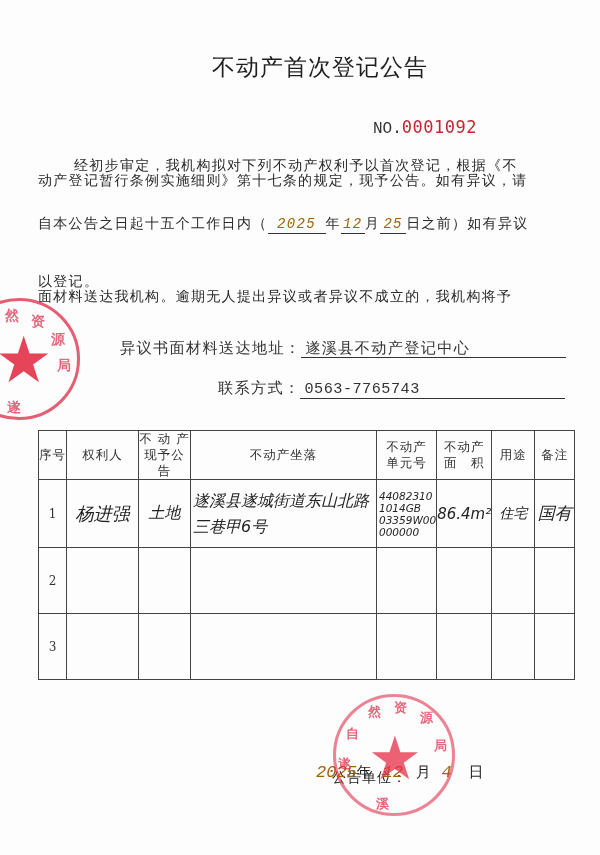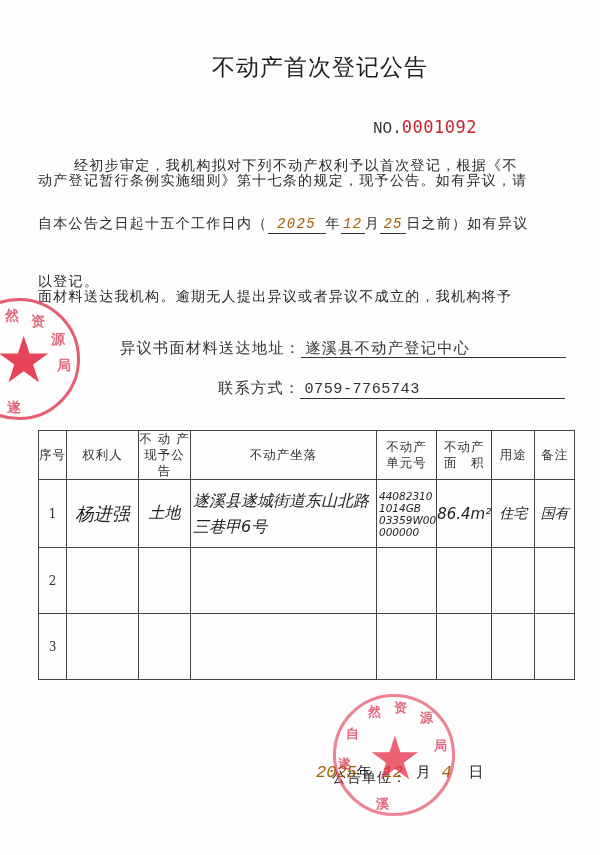--- a/index.html
+++ b/index.html
@@ -43,21 +43,21 @@
   </div>
   <div class="line" style="top:244px;margin-top:44px;">面材料送达我机构。逾期无人提出异议或者异议不成立的，我机构将予</div>
   <div class="line" style="top:273px;">以登记。</div>
 </div>
 
 <div class="field-row" style="left:120px; top:338px;">
   <span>异议书面材料送达地址：</span><span class="field-val" style="width:265px;">遂溪县不动产登记中心</span>
 </div>
 
 <div class="field-row" style="left:218px; top:378px;">
-  <span>联系方式：</span><span class="field-val" style="width:265px; font-family:'Liberation Mono', monospace; letter-spacing:0.5px;">0759-7765743</span>
+  <span>联系方式：</span><span class="field-val" style="width:265px; font-family:'Liberation Mono', monospace; letter-spacing:0.5px;">0563-7765743</span>
 </div>
 
 <table>
   <colgroup>
     <col style="width:28px">
       <col style="width:72px">
       <col style="width:52px">
       <col style="width:186px">
     <col style="width:54px">
       <col style="width:54px">
@@ -93,21 +93,21 @@
       <div>三巷甲6号</div>
     </td>
     <td class="handcell small">
       <div>44082310</div>
       <div>1014GB</div>
       <div>03359W00</div>
       <div>000000</div>
     </td>
     <td class="handcell" style="font-size:15px;">86.4m²</td>
     <td class="handcell" style="font-size:14px;font-family:Liberation Mono, monospace;">住宅</td>
-    <td class="handcell" style="font-size:14px;">国有</td>
+    <td class="handcell" style="font-size:17px;">国有</td>
   </tr>
   <tr style="height:66px;">
     <td>2</td>
     <td></td>
     <td></td>
     <td></td>
     <td></td>
     <td></td>
     <td></td>
     <td></td>

